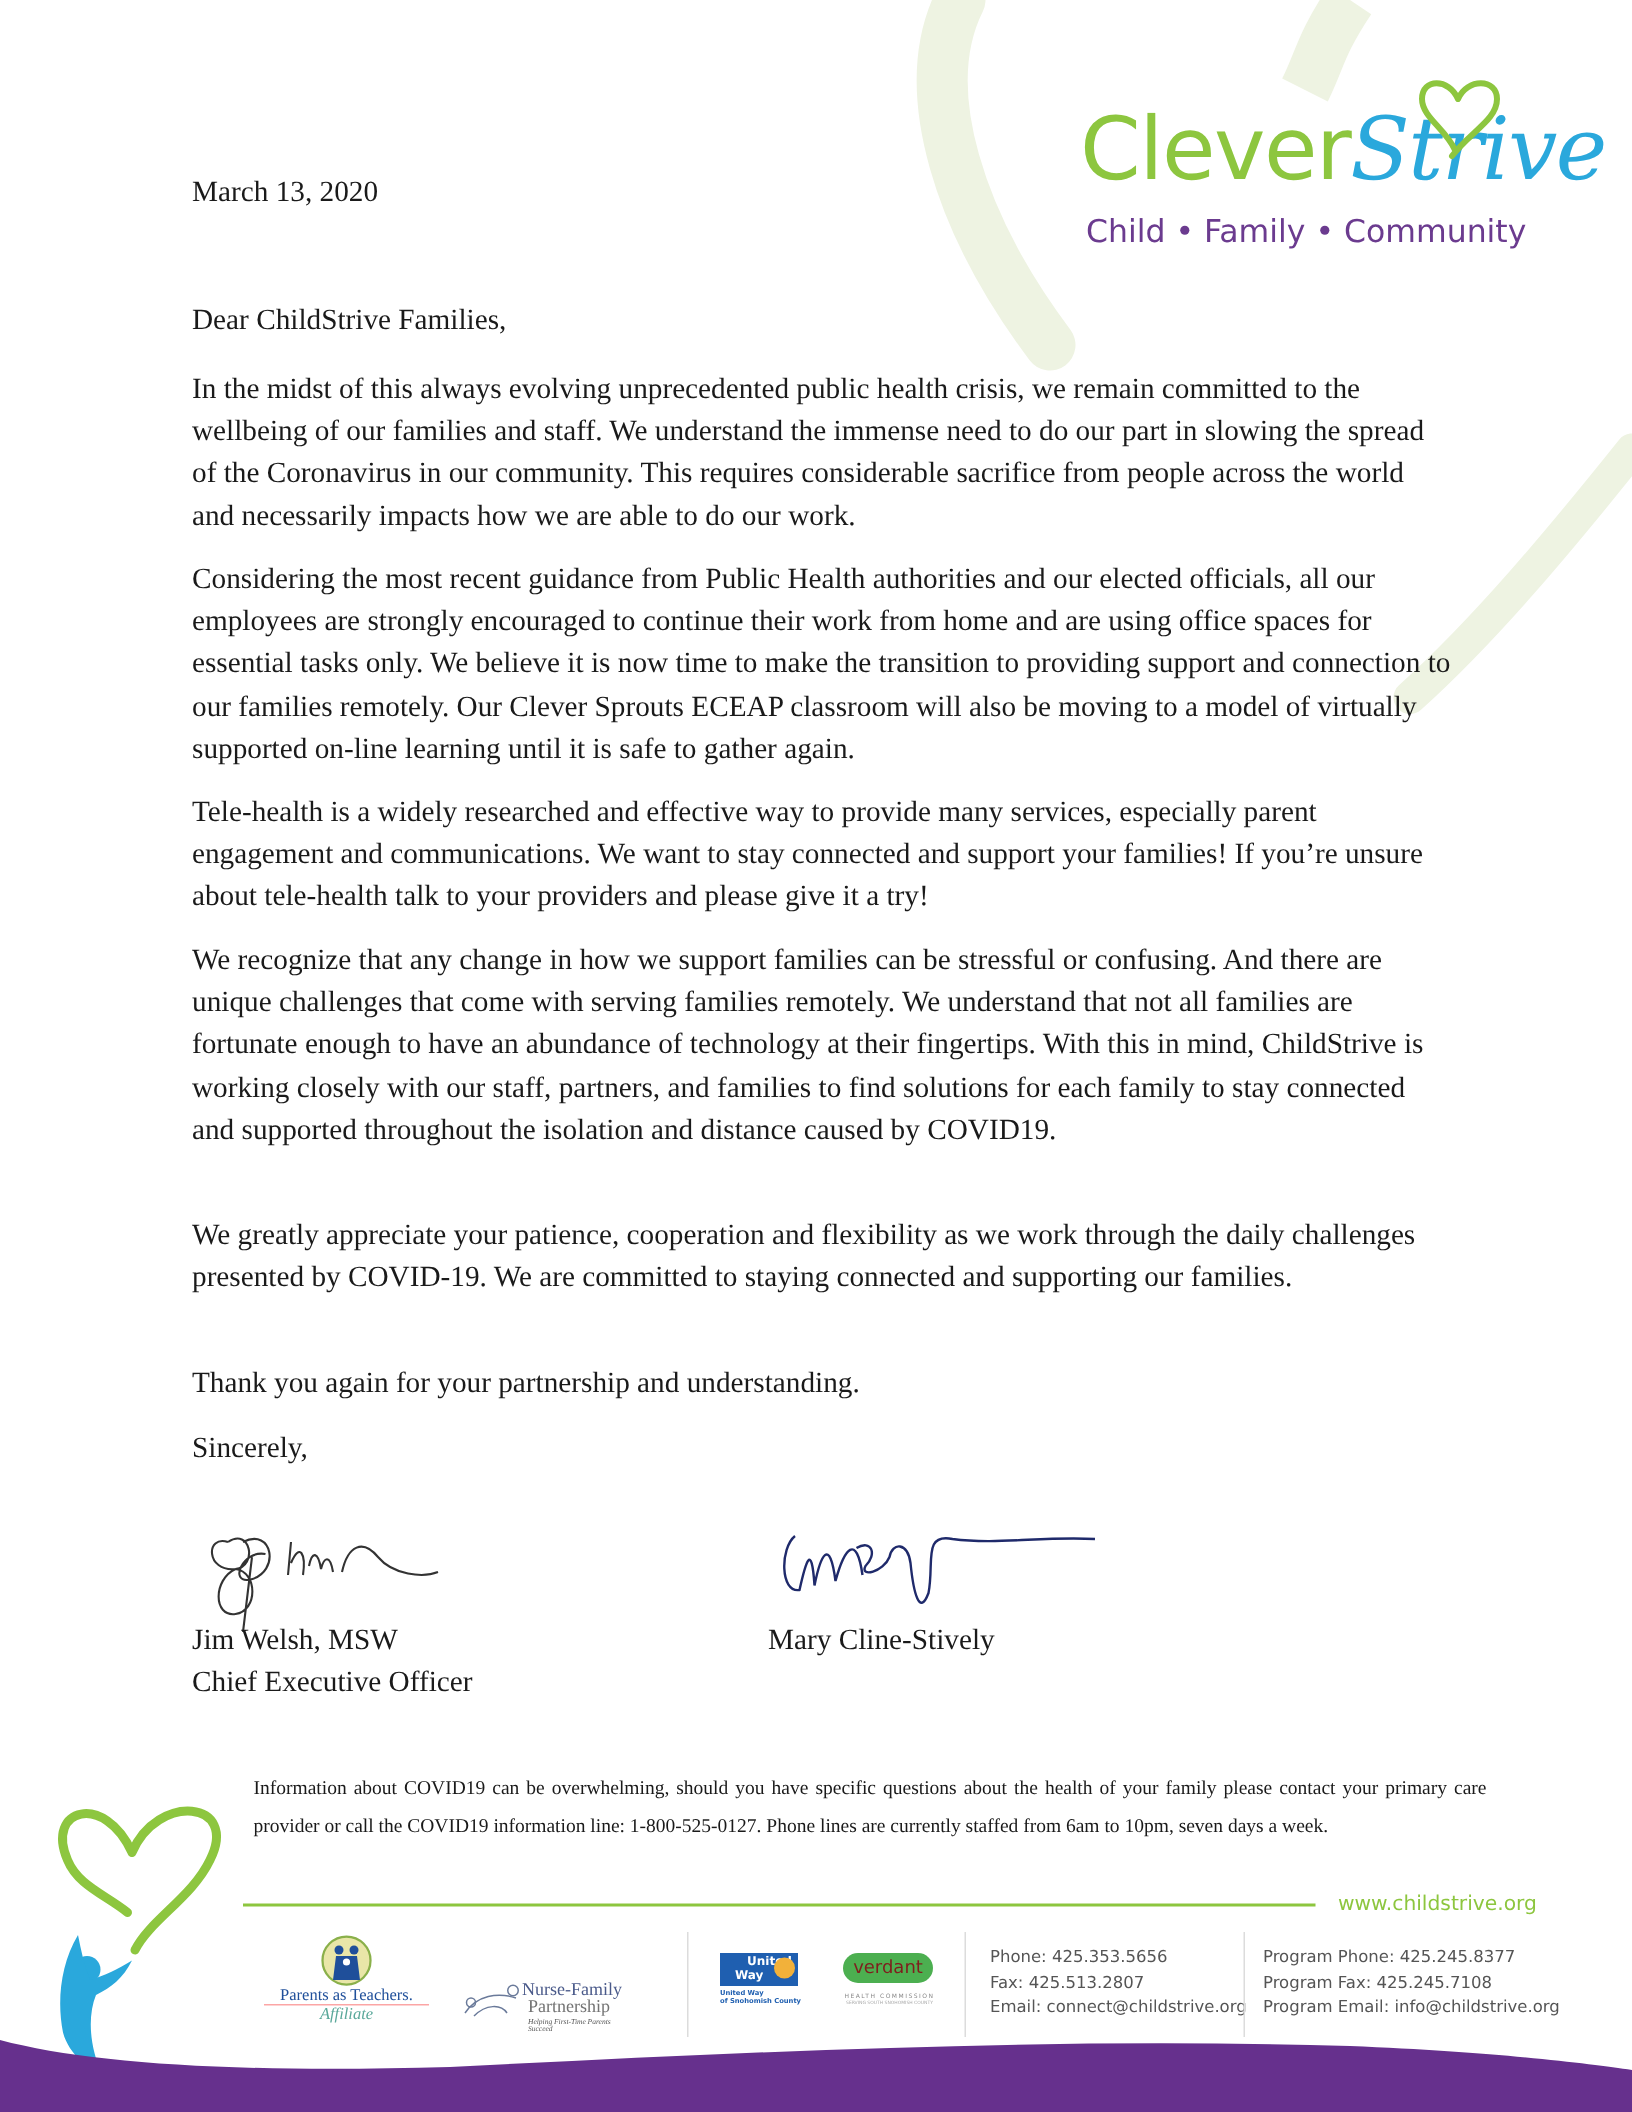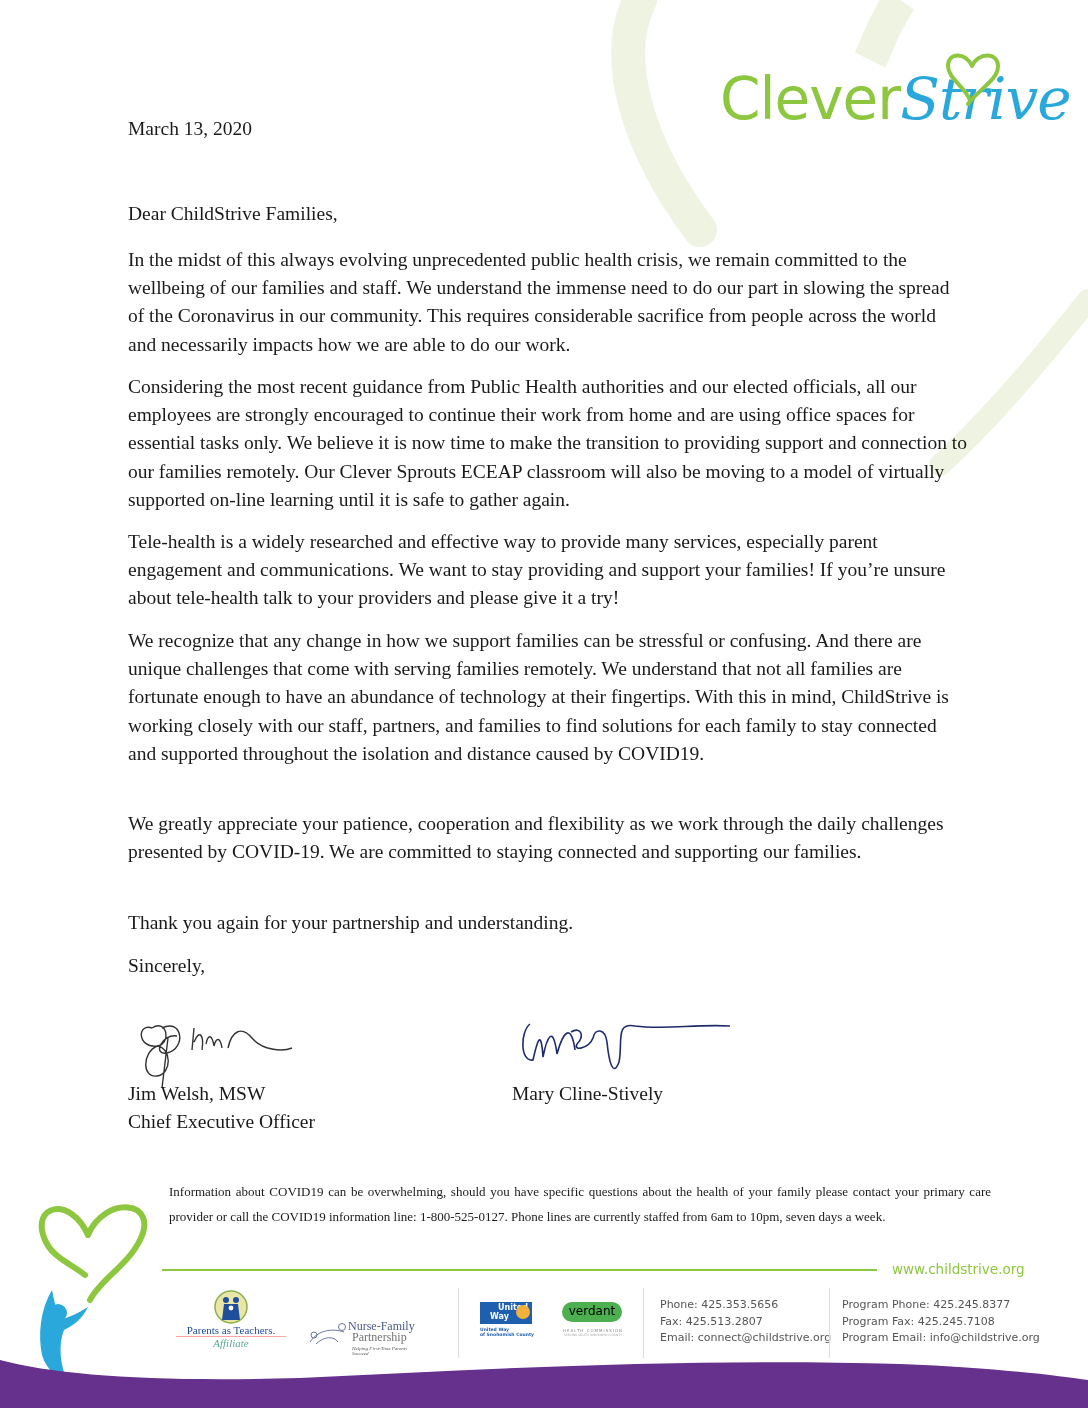--- a/index.html
+++ b/index.html
@@ -34,28 +34,29 @@
   <path d="M1088 300 C 1040 360, 990 420, 940 465" fill="none" stroke="#eef3e2" stroke-width="22" stroke-linecap="round"></path>
 </svg>
 
 <div class="logo">
   <div class="logo-word">
     <span class="logo-child">Clever</span><span class="logo-strive">Strive</span>
   </div>
   <svg class="logo-heart" width="70" height="60" viewBox="0 0 70 60">
     <path d="M32 18 C 26 4, 8 4, 8 18 C 8 30, 24 38, 30 52 M32 18 C 38 4, 58 4, 58 18 C 58 32, 40 40, 28 56" fill="none" stroke="#8dc63f" stroke-width="4" stroke-linecap="round"></path>
   </svg>
+  <div class="logo-tag">Child • Family • Community</div>
 </div>
 
 <div class="date">March 13, 2020</div>
 <div class="salutation">Dear ChildStrive Families,</div>
 
 <p class="para" style="top:246px;">In the midst of this always evolving unprecedented public health crisis, we remain committed to the wellbeing of our families and staff. We understand the immense need to do our part in slowing the spread of the Coronavirus in our community. This requires considerable sacrifice from people across the world and necessarily impacts how we are able to do our work.</p>
 <p class="para" style="top:373px;">Considering the most recent guidance from Public Health authorities and our elected officials, all our employees are strongly encouraged to continue their work from home and are using office spaces for essential tasks only. We believe it is now time to make the transition to providing support and connection to our families remotely. Our Clever Sprouts ECEAP classroom will also be moving to a model of virtually supported on-line learning until it is safe to gather again.</p>
-<p class="para" style="top:528px;">Tele-health is a widely researched and effective way to provide many services, especially parent engagement and communications. We want to stay providing and support your families! If you’re unsure about tele-health talk to your providers and please give it a try!</p>
+<p class="para" style="top:528px;">Tele-health is a widely researched and effective way to provide many services, especially parent engagement and communications. We want to stay connected and support your families! If you’re unsure about tele-health talk to your providers and please give it a try!</p>
 <p class="para" style="top:627px;">We recognize that any change in how we support families can be stressful or confusing. And there are unique challenges that come with serving families remotely. We understand that not all families are fortunate enough to have an abundance of technology at their fingertips. With this in mind, ChildStrive is working closely with our staff, partners, and families to find solutions for each family to stay connected and supported throughout the isolation and distance caused by COVID19.</p>
 <p class="para" style="top:810px;">We greatly appreciate your patience, cooperation and flexibility as we work through the daily challenges presented by COVID-19. We are committed to staying connected and supporting our families.</p>
 <p class="para" style="top:909px;">Thank you again for your partnership and understanding.</p>
 <div class="para" style="top:952px;">Sincerely,</div>
 
 <svg class="sig-img" style="left:132px; top:1008px;" width="170" height="85" viewBox="0 0 170 85">
   <path d="M20 20 C 5 15, 5 40, 25 38 C 40 36, 35 10, 20 20 M25 38 C 10 45, 10 70, 25 68 C 40 66, 40 40, 25 38 M30 20 C 50 10, 55 40, 35 45 C 20 48, 30 25, 45 28 M30 80 L 36 30" fill="none" stroke="#333" stroke-width="1.4"></path>
   <path d="M62 20 L 60 42 M62 34 C 68 20, 72 28, 70 42 M74 36 C 76 26, 80 26, 82 38 C 84 30, 88 28, 90 40 M96 40 C 100 22, 110 18, 120 30 C 130 42, 150 44, 160 40" fill="none" stroke="#333" stroke-width="1.4"></path>
 </svg>
 <svg class="sig-img" style="left:515px; top:1002px;" width="220" height="80" viewBox="0 0 220 80">
@@ -110,21 +111,21 @@
     <div style="position:absolute; left:2px; top:1px; font-size:8px; line-height:9px; color:#fff; font-weight:bold;padding-left:16px;">United</div>
     <div style="position:absolute; left:10px; top:10px; font-size:8px; line-height:9px; color:#fff; font-weight:bold;">Way</div>
     <div style="position:absolute; right:2px; top:3px; width:14px; height:14px; border-radius:50%; background:#f2b13a;"></div>
   </div>
   <div style="position:absolute; left:0; top:25px; font-size:4.5px; line-height:5px; color:#1f5fb0; font-weight:bold; white-space:nowrap;">United Way</div>
   <div style="position:absolute; left:0; top:30px; font-size:4.5px; line-height:5px; color:#1f5fb0; font-weight:bold; white-space:nowrap;">of Snohomish County</div>
 </div>
 
 <div class="partner" style="left:558px; top:1302px; width:70px; height:40px; font-family:'DejaVu Sans', sans-serif;">
   <div style="position:absolute; left:4px; top:0; width:60px; height:20px; border-radius:10px; background:#4caf50;">
-    <div style="position:absolute; left:0; width:60px; top:2px; text-align:center; font-size:12px; color:#000000;">verdant</div>
+    <div style="position:absolute; left:0; width:60px; top:2px; text-align:center; font-size:12px; color:#7f1d1d;">verdant</div>
   </div>
   <div style="position:absolute; left:0; top:26px; width:70px; text-align:center; font-size:4px; letter-spacing:1px; color:#888; white-space:nowrap;">HEALTH COMMISSION</div>
   <div style="position:absolute; left:0; top:31px; width:70px; text-align:center; font-size:3px; color:#aaa; white-space:nowrap;">SERVING SOUTH SNOHOMISH COUNTY</div>
 </div>
 
 <div class="vdiv" style="left:643px; top:1288px; height:70px;"></div>
 
 <div class="contact" style="left:660px; top:1297px;">
   <div>Phone: 425.353.5656</div>
   <div>Fax: 425.513.2807</div>

